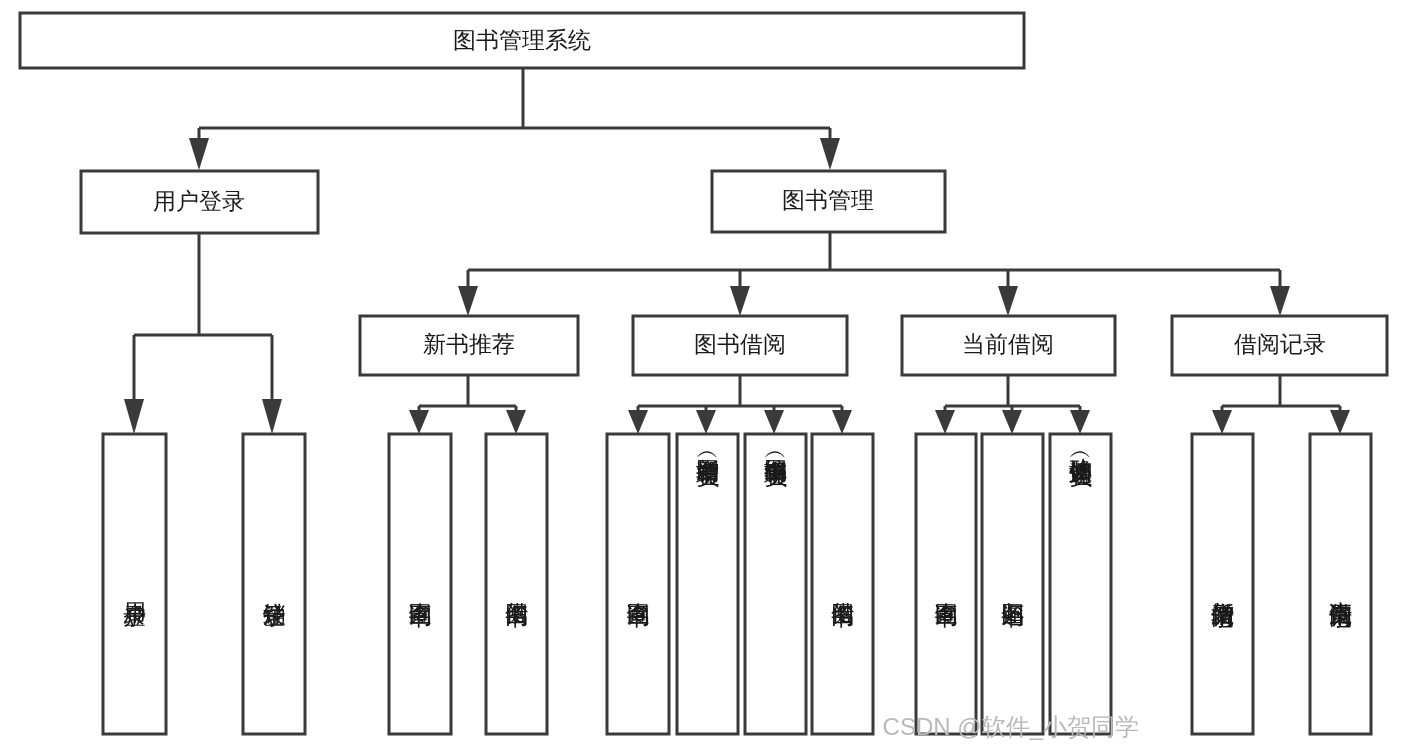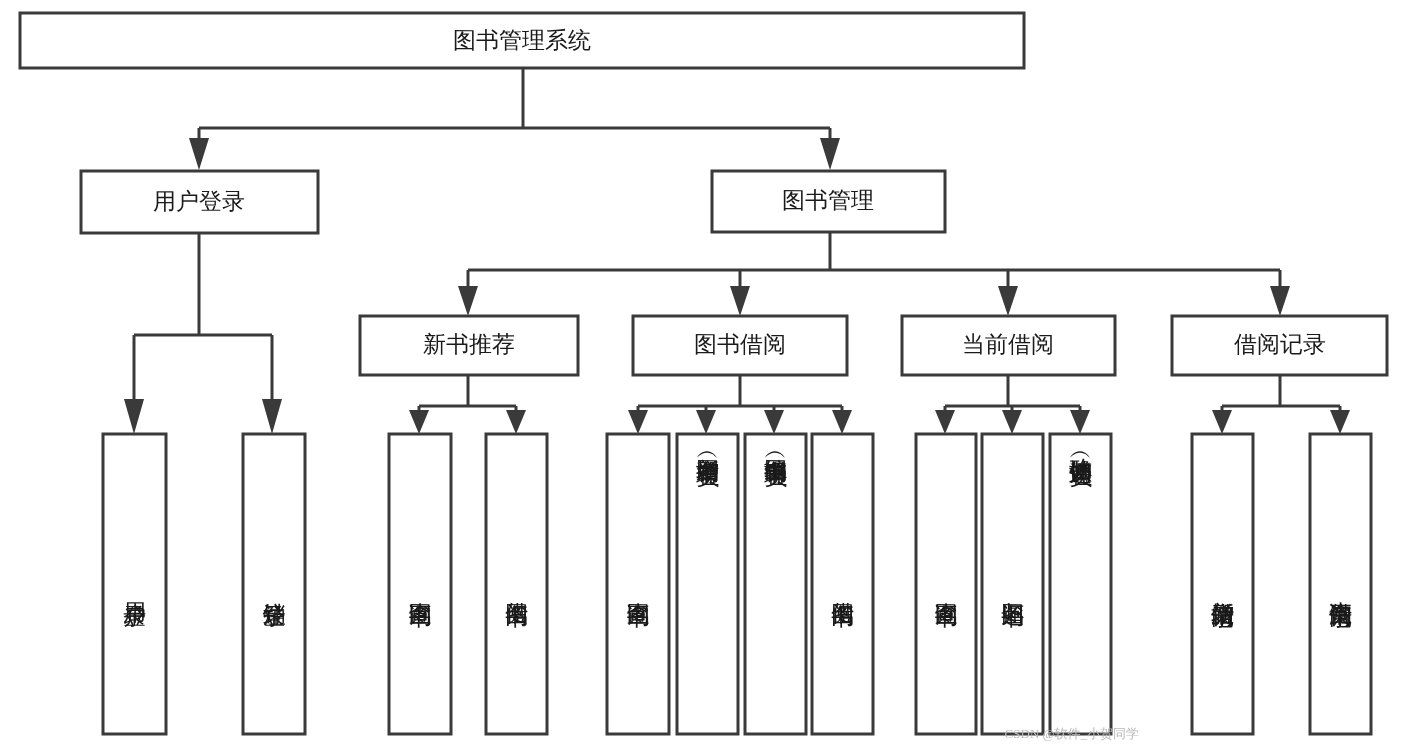--- a/index.html
+++ b/index.html
@@ -70,22 +70,22 @@
     writing-mode: vertical-rl;
     text-orientation: upright;
     letter-spacing: 1px;
     white-space: nowrap;
     text-align: left;
   }
   .watermark {
     position: absolute;
     right: 8px;
     bottom: 4px;
-    font-family: Liberation Serif, serif;
-    font-size: 13px;
+    font-family: Liberation Sans, sans-serif;
+    font-size: 24px;
     color: #b9b9b9;
     white-space: nowrap;
     pointer-events: none;
   }
 </style>
 </head>
 <body>
 
 <div id="diagram-root">
 

